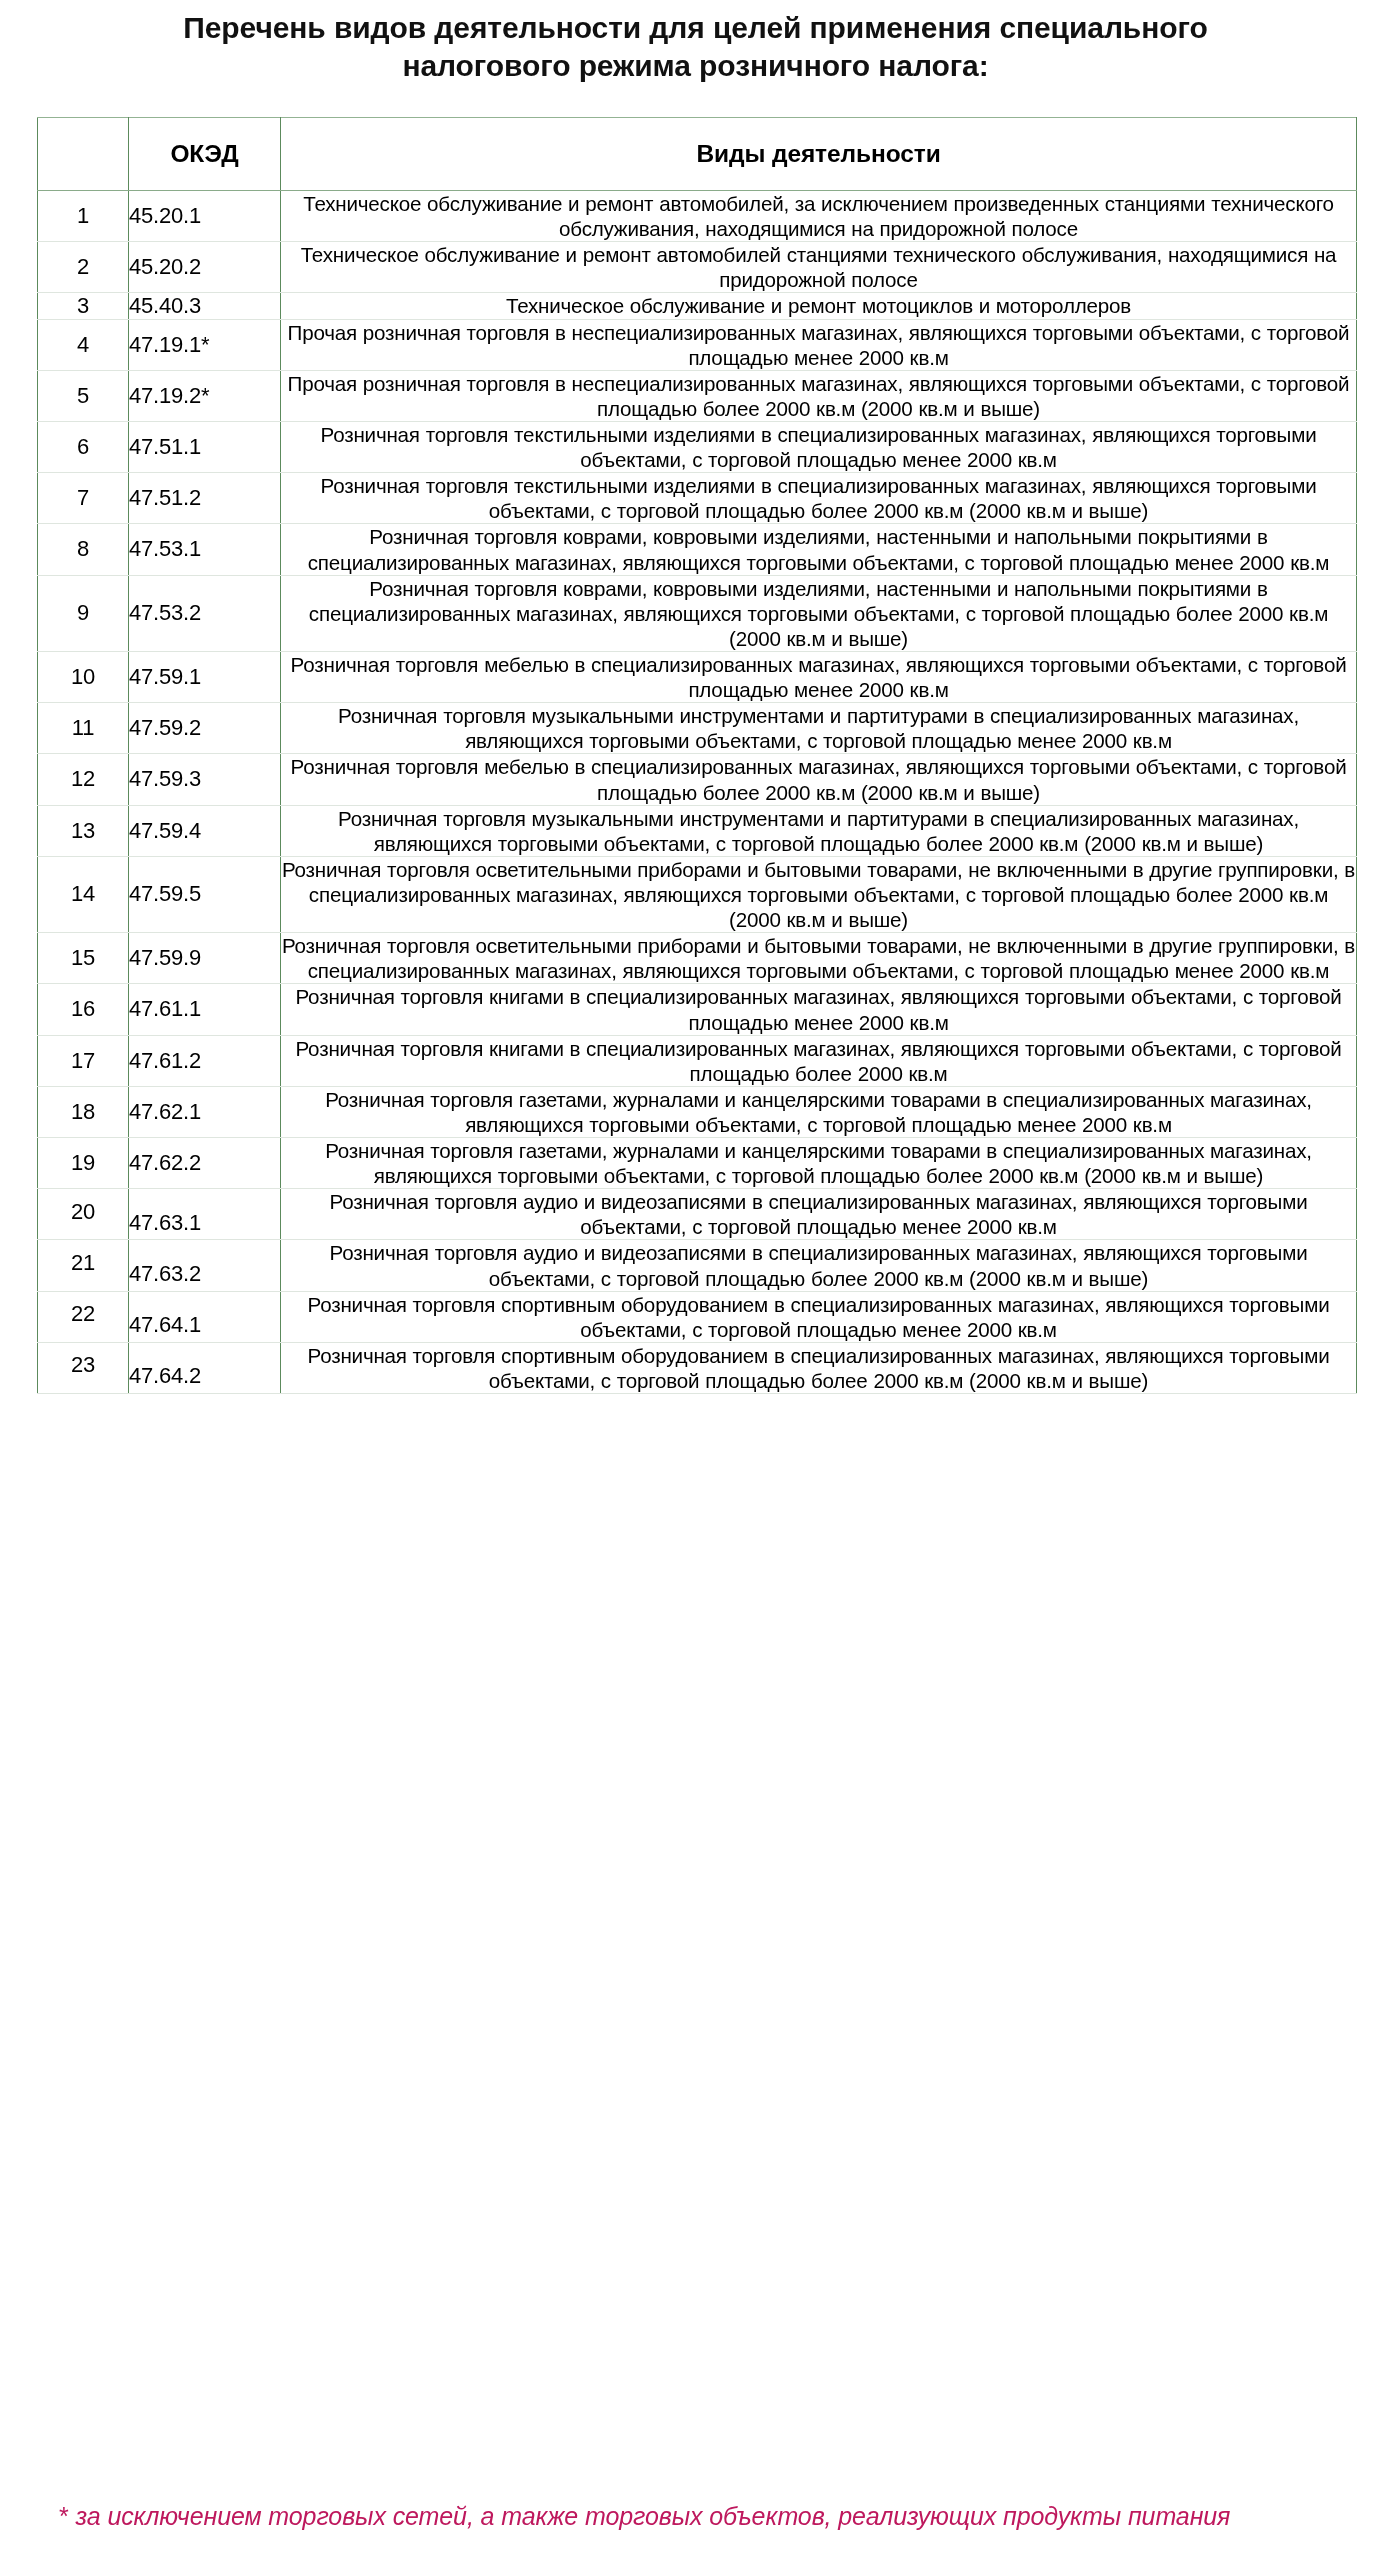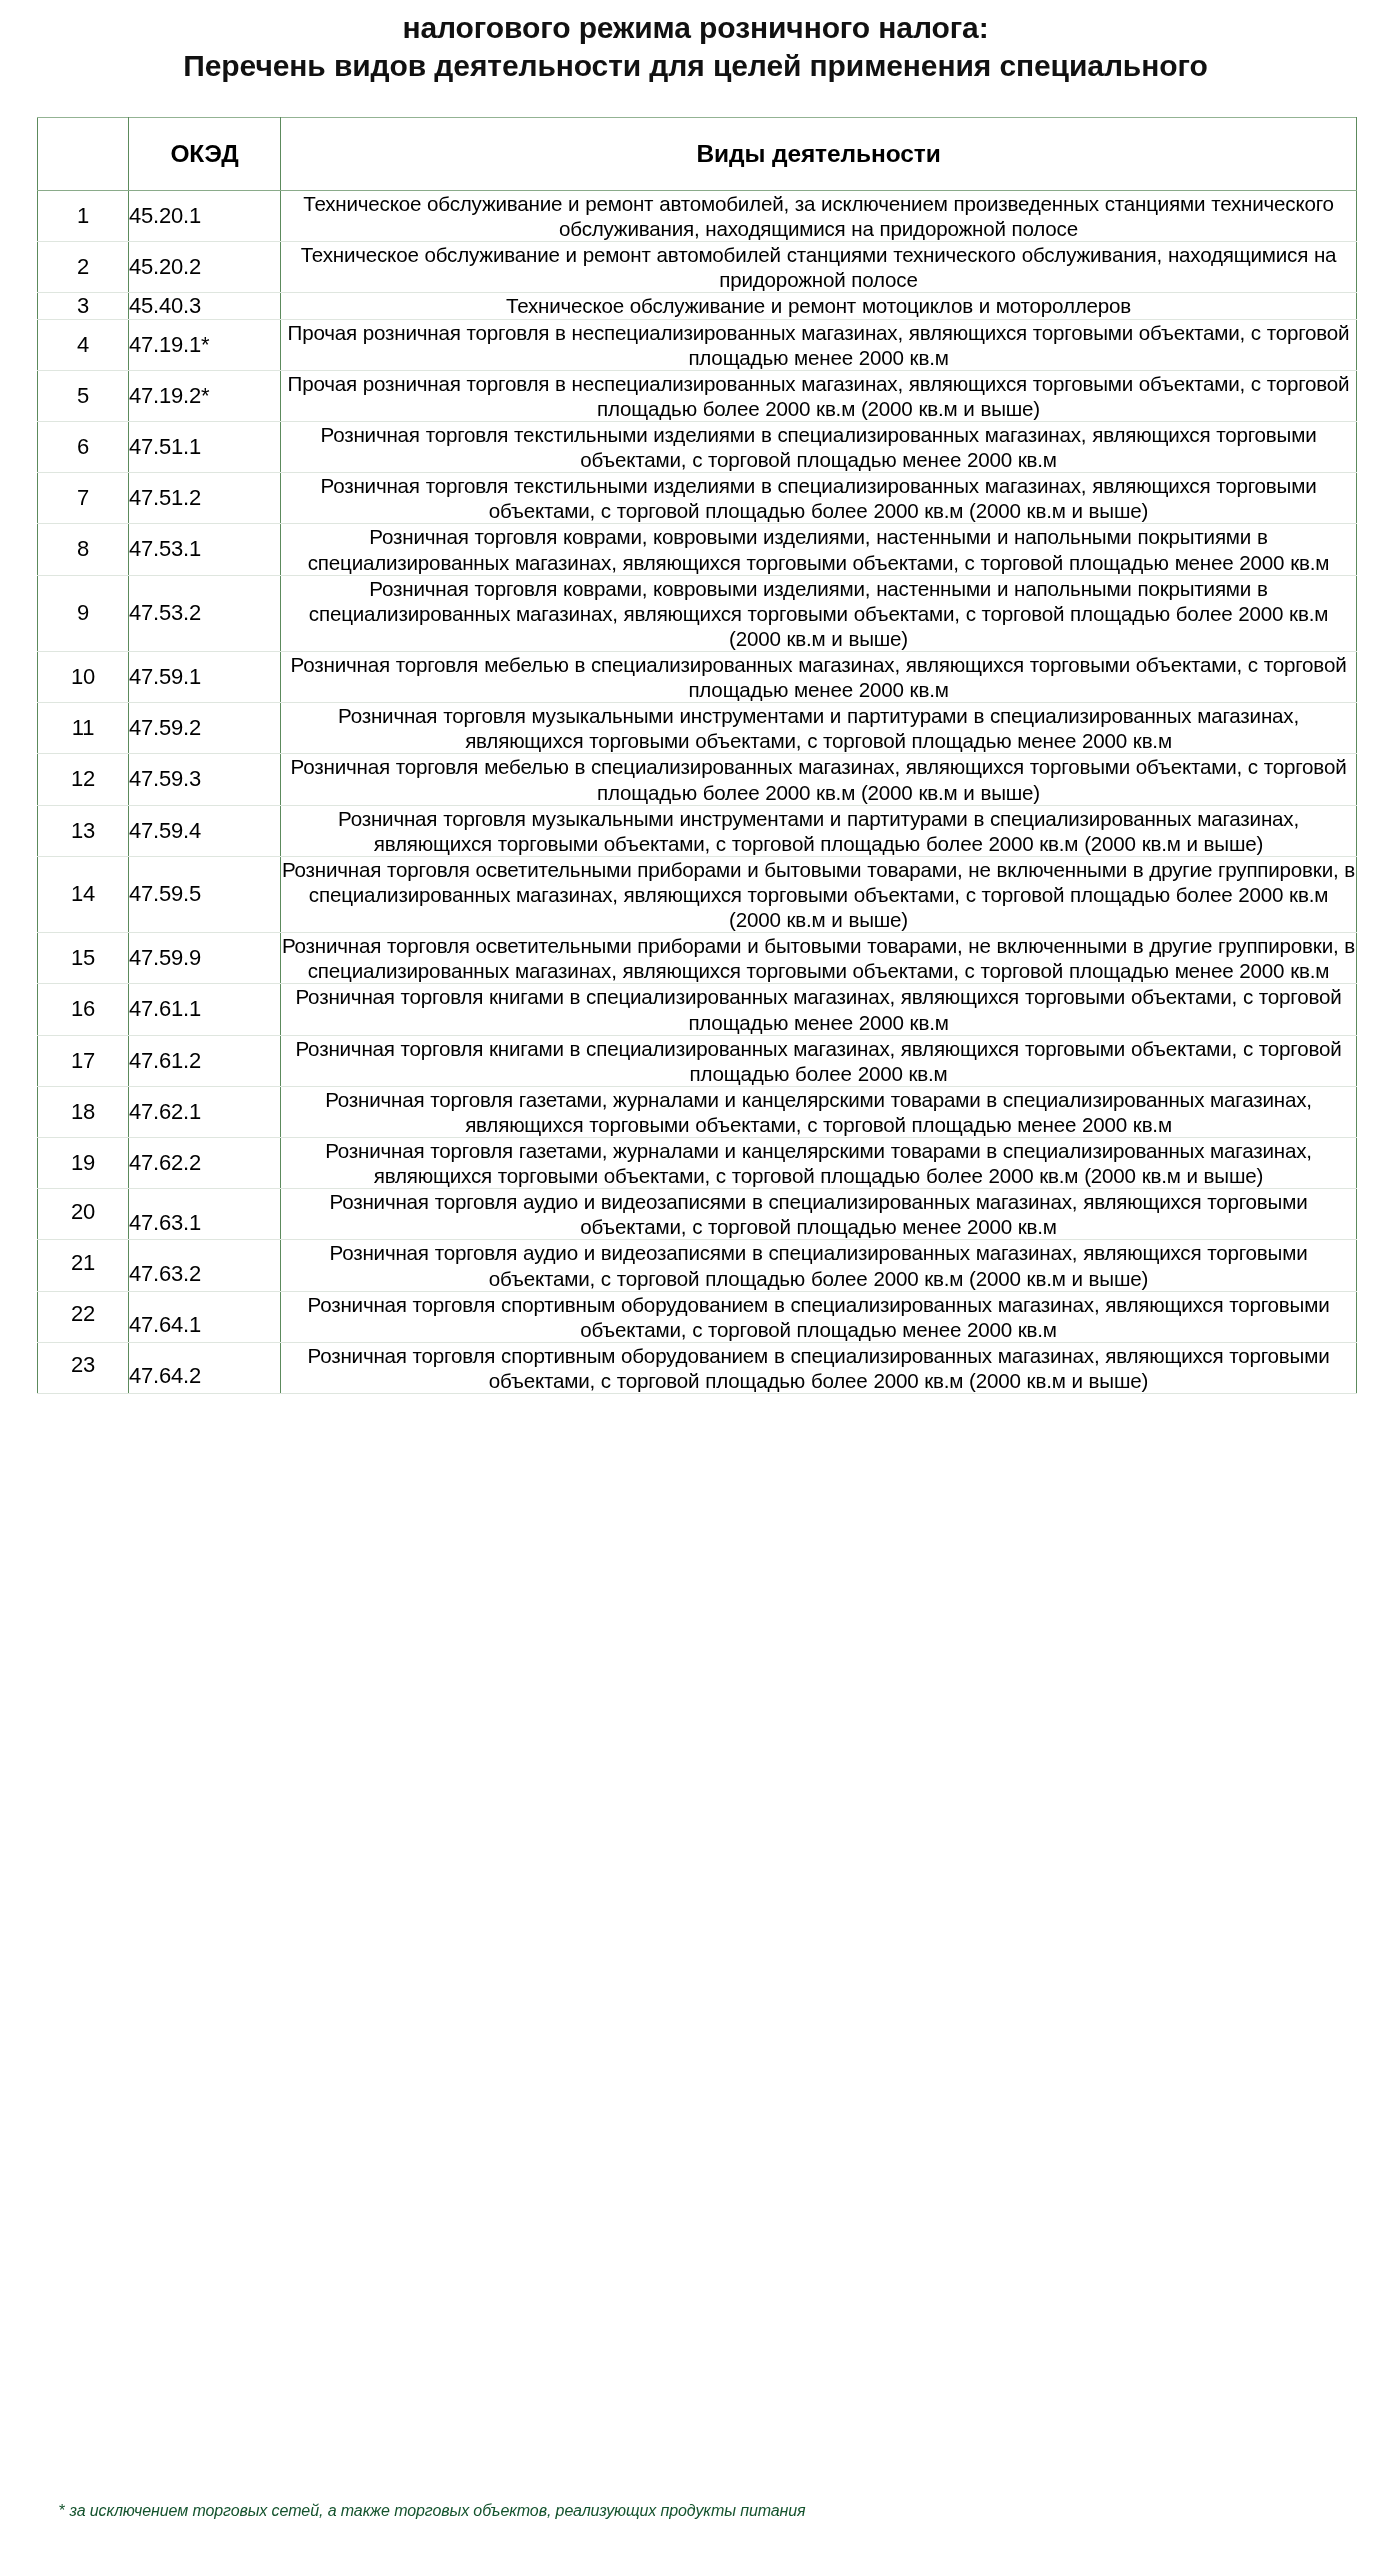--- a/index.html
+++ b/index.html
@@ -100,37 +100,37 @@
   
   tr.offset-row td.cell-num { vertical-align: top; padding-top: 10.3px; }
   tr.offset-row td.cell-code { vertical-align: middle; padding-top: 16.7px; }
 
   
   .footnote {
     position: absolute;
     left: 59px;
     top: 2492px;
     width: 1282px;
-    font-size: 16px;
+    font-size: 25px;
     font-style: italic;
     line-height: 1.25;
     letter-spacing: -0.1px;
-    color: #14532d;
+    color: #be185d;
     text-align: left;
   }
   .footnote .star { font-style: normal; }
 </style>
 </head>
 <body>
 
 <div class="page">
 
   <div class="title">
+    <span class="ln">Перечень видов деятельности для целей применения специального</span>
     <span class="ln">налогового режима розничного налога:</span>
-    <span class="ln">Перечень видов деятельности для целей применения специального</span>
   </div>
 
   <div class="table-wrap">
     <table class="okd">
       <colgroup>
         <col class="c-num">
         <col class="c-code">
         <col class="c-desc">
       </colgroup>
       <thead>

